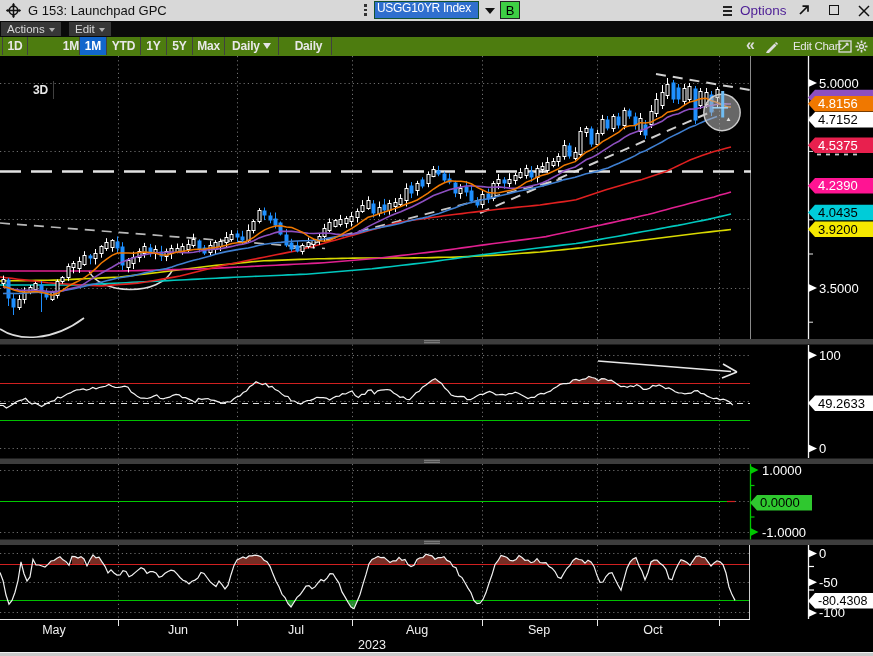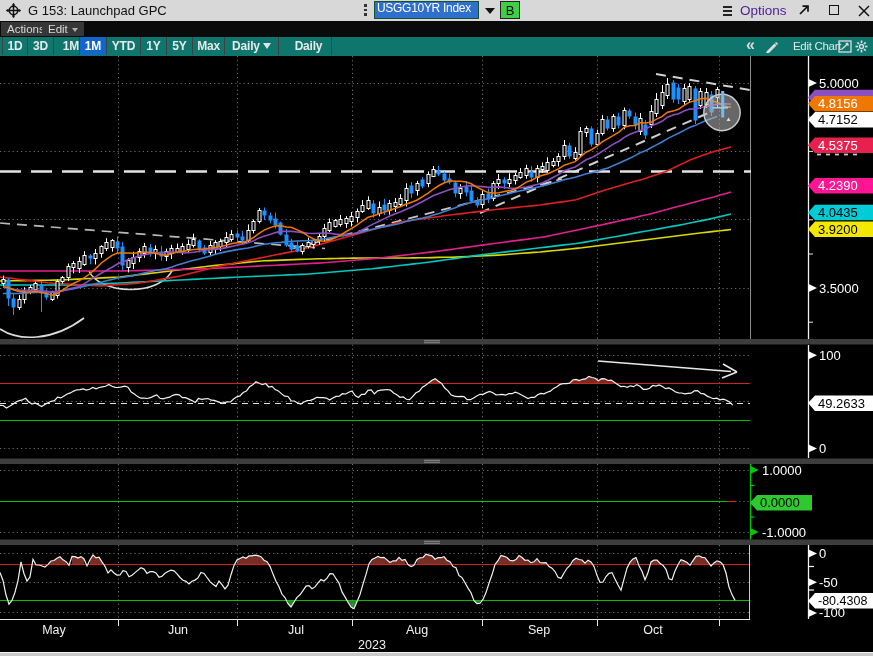--- a/index.html
+++ b/index.html
@@ -1,21 +1,21 @@
 <!DOCTYPE html>
 <html><head><meta charset="utf-8"><style>
 html,body{margin:0;padding:0;background:#000;}
 *{box-sizing:border-box;font-family:"Liberation Sans",sans-serif;}
 #win{position:relative;width:873px;height:656px;background:#000;overflow:hidden;}
 #titlebar{position:absolute;left:0;top:0;width:873px;height:32px;background:#d8d8d8;}
 #titlebar .t{position:absolute;left:28px;top:3px;font-size:13px;color:#111;}
 #row2{position:absolute;left:0;top:21px;width:873px;height:16px;background:#0a0a0a;}
 .menubtn{position:absolute;top:1px;height:14px;background:#373737;color:#d8d8d8;font-size:11.5px;line-height:14px;padding:0 6px;}
 .menubtn .c{display:inline-block;width:0;height:0;border-left:3.5px solid transparent;border-right:3.5px solid transparent;border-top:4px solid #b0b0b0;margin-left:4px;margin-bottom:1px;}
-#row3{position:absolute;left:0;top:37px;width:873px;height:19px;background:#0f766e;}
+#row3{position:absolute;left:0;top:37px;width:873px;height:19px;background:#4d7c0f;}
 .pbtn{position:absolute;top:0;height:18px;color:#e8e8e8;font-size:12px;font-weight:bold;letter-spacing:-0.2px;line-height:18px;text-align:center;border-right:1px solid #404040;}
 .pbtn.first{border-left:1px solid #404040;}
 .active{background:#1166cc;color:#fff;}
 svg text{font-family:"Liberation Sans",sans-serif;}
 #bottombar{position:absolute;left:0;top:652px;width:873px;height:4px;background:#c9c9c9;border-top:1px solid #efefef;}
 </style></head>
 <body>
 <div id="win">
 <svg width="873" height="596" viewBox="0 56 873 596" style="position:absolute;left:0;top:56px;">
       <line x1="118.5" y1="56" x2="118.5" y2="339" stroke="#6e6e6e" stroke-width="1" stroke-dasharray="1.2 3"></line>
@@ -479,26 +479,26 @@
  </svg>
  <div style="position:absolute;left:829px;top:5px;width:10px;height:10px;border:1.6px solid #111;"></div>
  <svg width="12" height="12" style="position:absolute;left:858px;top:5px;" viewBox="0 0 12 12">
    <line x1="1" y1="1" x2="11" y2="11" stroke="#111" stroke-width="1.5"></line>
    <line x1="11" y1="1" x2="1" y2="11" stroke="#111" stroke-width="1.5"></line>
  </svg>
 </div>
 
 <div id="row2">
  <div class="menubtn" style="left:1px;text-align:center;">Actions<span class="c"></span></div>
- <div class="menubtn" style="left:42px;">Edit<span class="c"></span></div>
+ <div class="menubtn" style="left:69px;">Edit<span class="c"></span></div>
 </div>
 
 <div id="row3">
  <div class="pbtn first" style="left:2px;width:26px;">1D</div>
- <div class="pbtn" style="left:28px;width:26px;">3D</div>
+ <div class="pbtn" style="left:28px;width:26px;margin-top:44px;">3D</div>
  <div class="pbtn" style="left:54px;width:26px;text-align:right;">1M</div>
  <div class="pbtn active" style="left:80px;width:27px;">1M</div>
  <div class="pbtn" style="left:107px;width:34px;text-align:center;">YTD</div>
  <div class="pbtn" style="left:141px;width:26px;">1Y</div>
  <div class="pbtn" style="left:167px;width:26px;">5Y</div>
  <div class="pbtn" style="left:193px;width:32px;">Max</div>
  <div class="pbtn" style="left:225px;width:54px;">Daily <span style="display:inline-block;width:0;height:0;border-left:4.5px solid transparent;border-right:4.5px solid transparent;border-top:6px solid #e4e4e4;margin-bottom:1px;"></span></div>
  <div class="pbtn" style="left:286px;width:46px;">Daily</div>
  <div style="position:absolute;left:746px;top:-1px;width:13px;font-size:16px;font-weight:bold;color:#dcdcdc;line-height:18px;">«</div>
  <svg width="13" height="13" viewBox="0 0 13 13" style="position:absolute;left:765px;top:3px;">

